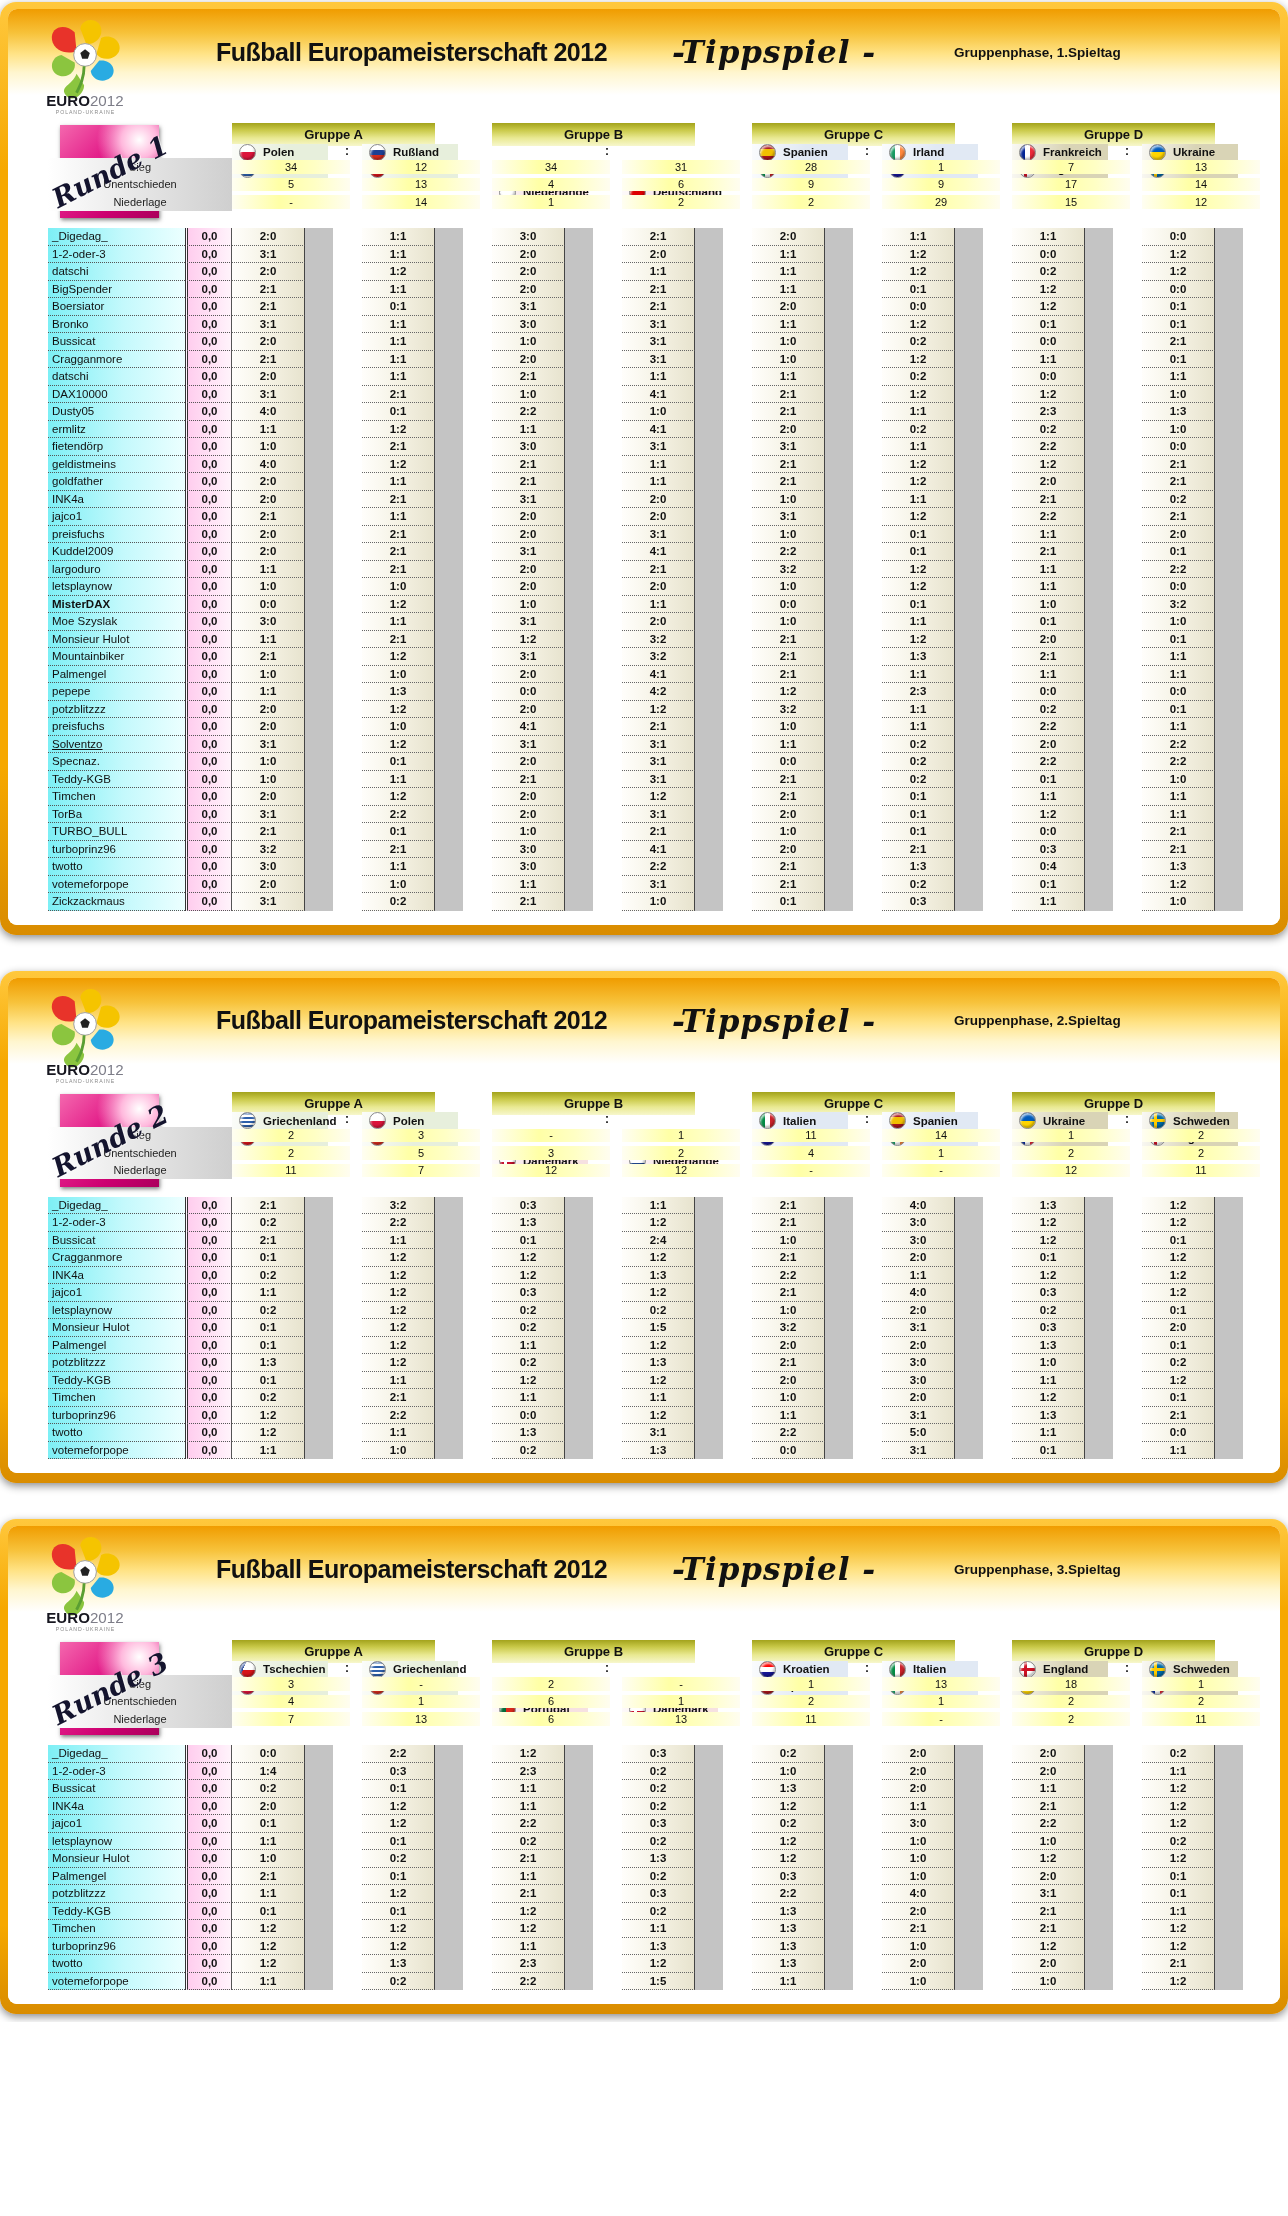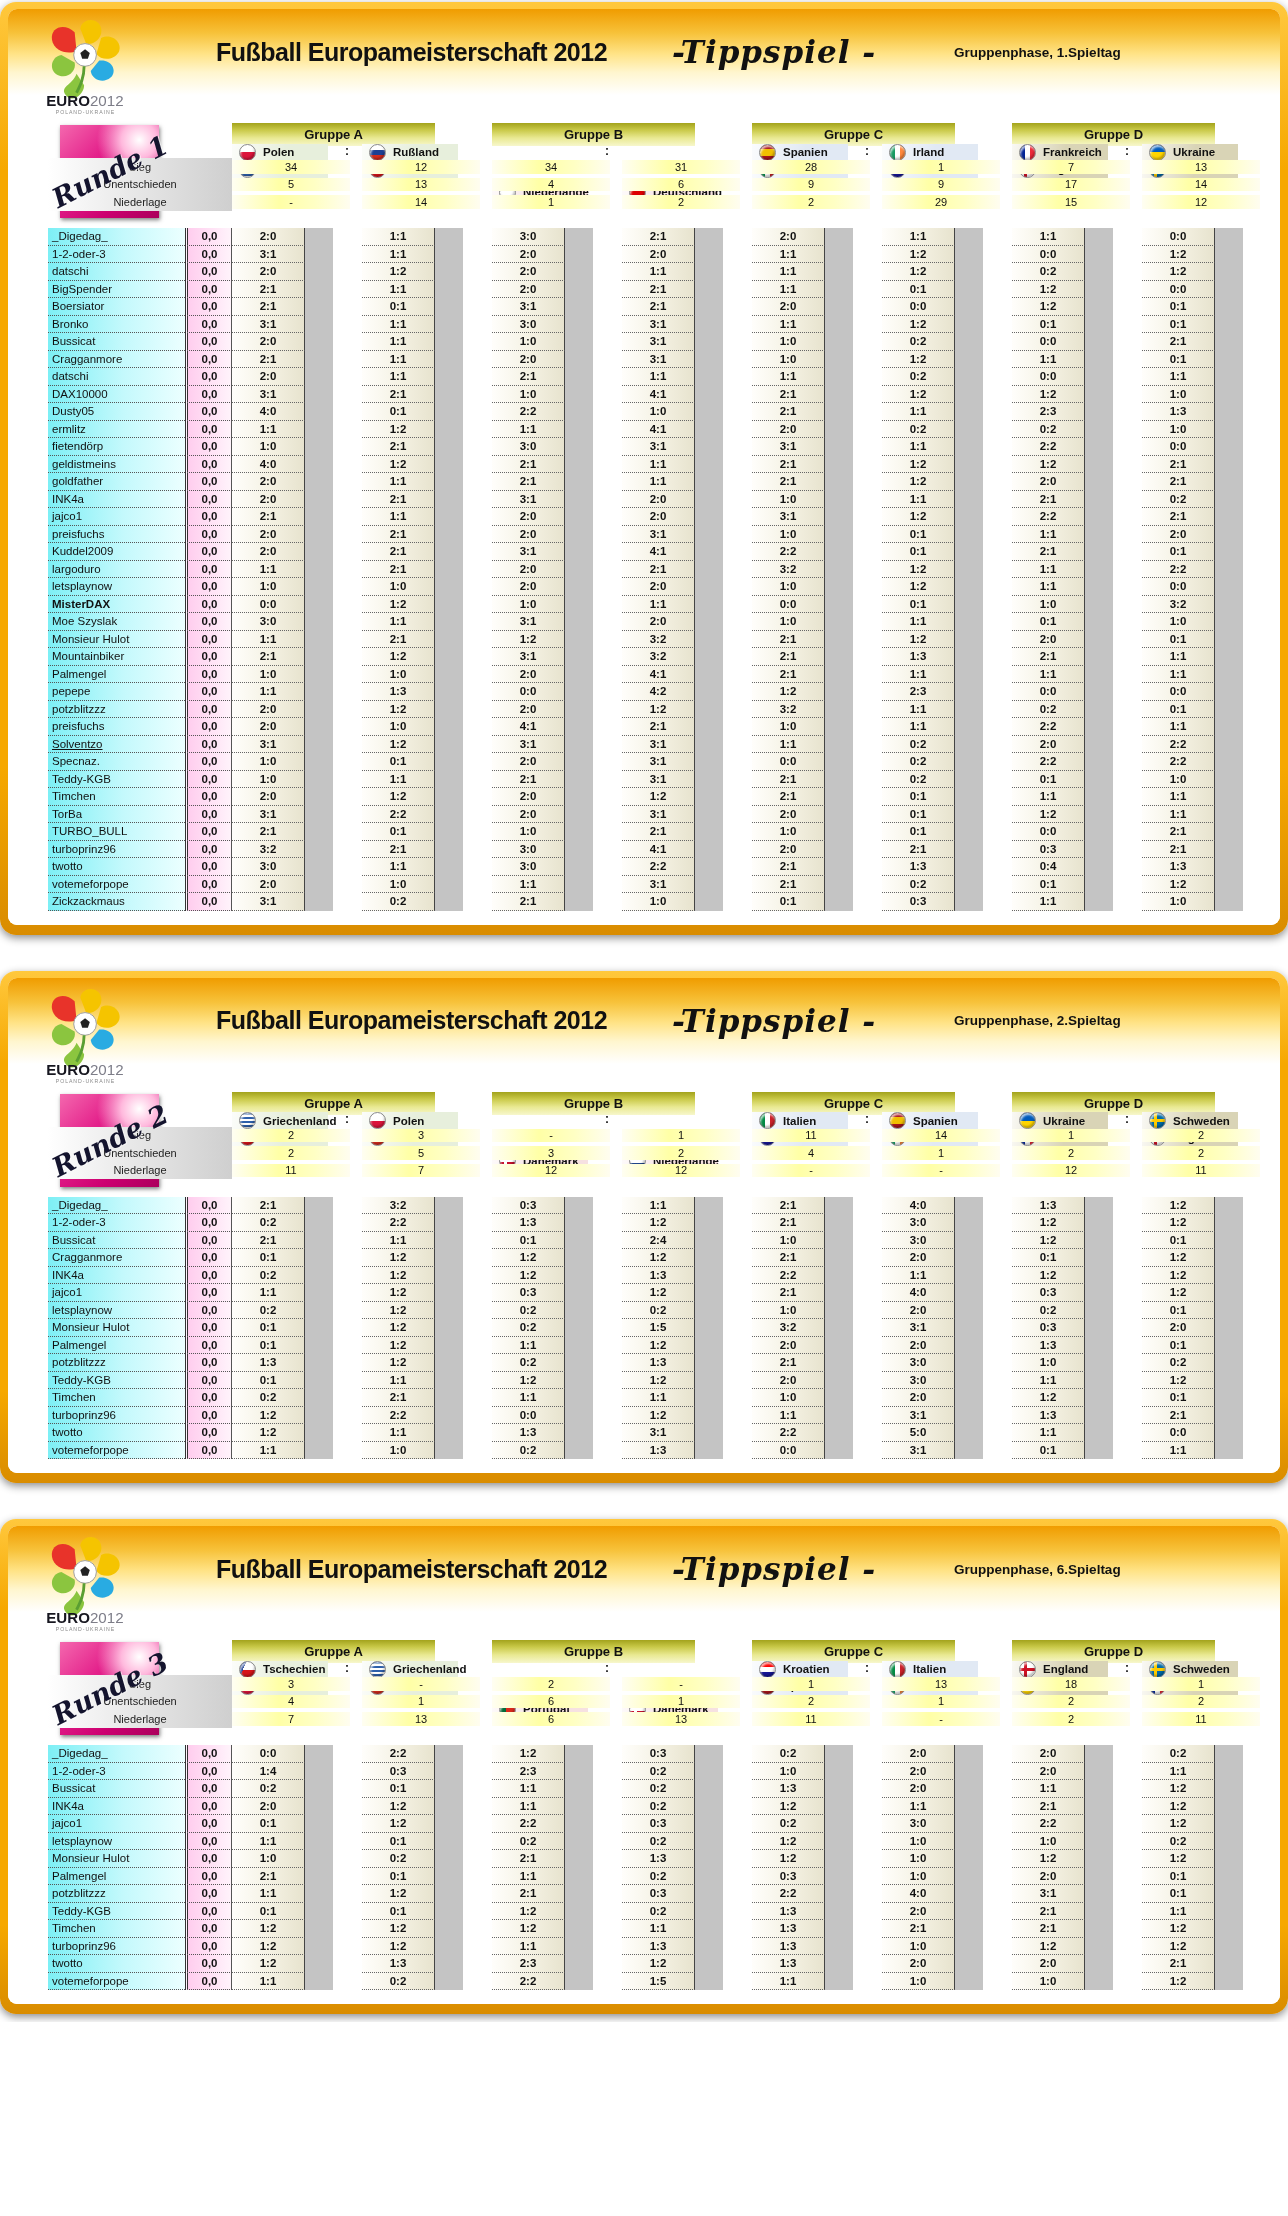--- a/index.html
+++ b/index.html
@@ -975,21 +975,21 @@
                 <path d="M40 58 C36 70,20 72,30 82 C36 88,48 80,48 70 Z" fill="#8bc53f"></path>
                 <circle cx="49" cy="38" r="12" fill="#fff" stroke="#999" stroke-width="1"></circle>
                 <polygon points="49,32 54,36 52,42 46,42 44,36" fill="#222"></polygon>
                 <path d="M48 50 C48 62,44 70,40 78" stroke="#5a9e32" stroke-width="3" fill="none"></path>
               </g>
               <text x="8" y="92" font-family="Liberation Sans,sans-serif" font-weight="bold" font-size="16" fill="#16161f">EURO<tspan fill="#7d7d88" font-weight="normal">2012</tspan></text>
               <text x="18" y="101" font-family="Liberation Sans,sans-serif" font-size="5.5" fill="#8a8a8a" letter-spacing="1">POLAND-UKRAINE</text>
             </svg></div>
         <div class="hdr-title">Fußball Europameisterschaft 2012</div>
         <div class="hdr-tipp">-Tippspiel -</div>
-        <div class="hdr-sub js-subtitle">Gruppenphase, 6.Spieltag</div>
+        <div class="hdr-sub js-subtitle">Gruppenphase, 3.Spieltag</div>
       </header>
       <div class="pregap"></div>
       <div class="bodywrap">
           <div class="grid js-grid">
             <div class="badge-wrap">
               <div class="badge">
                 <span>Runde 3</span>
               </div>
             </div>
             <div class="gbar" style="grid-column: 3 / span 4;">Gruppe A</div>

